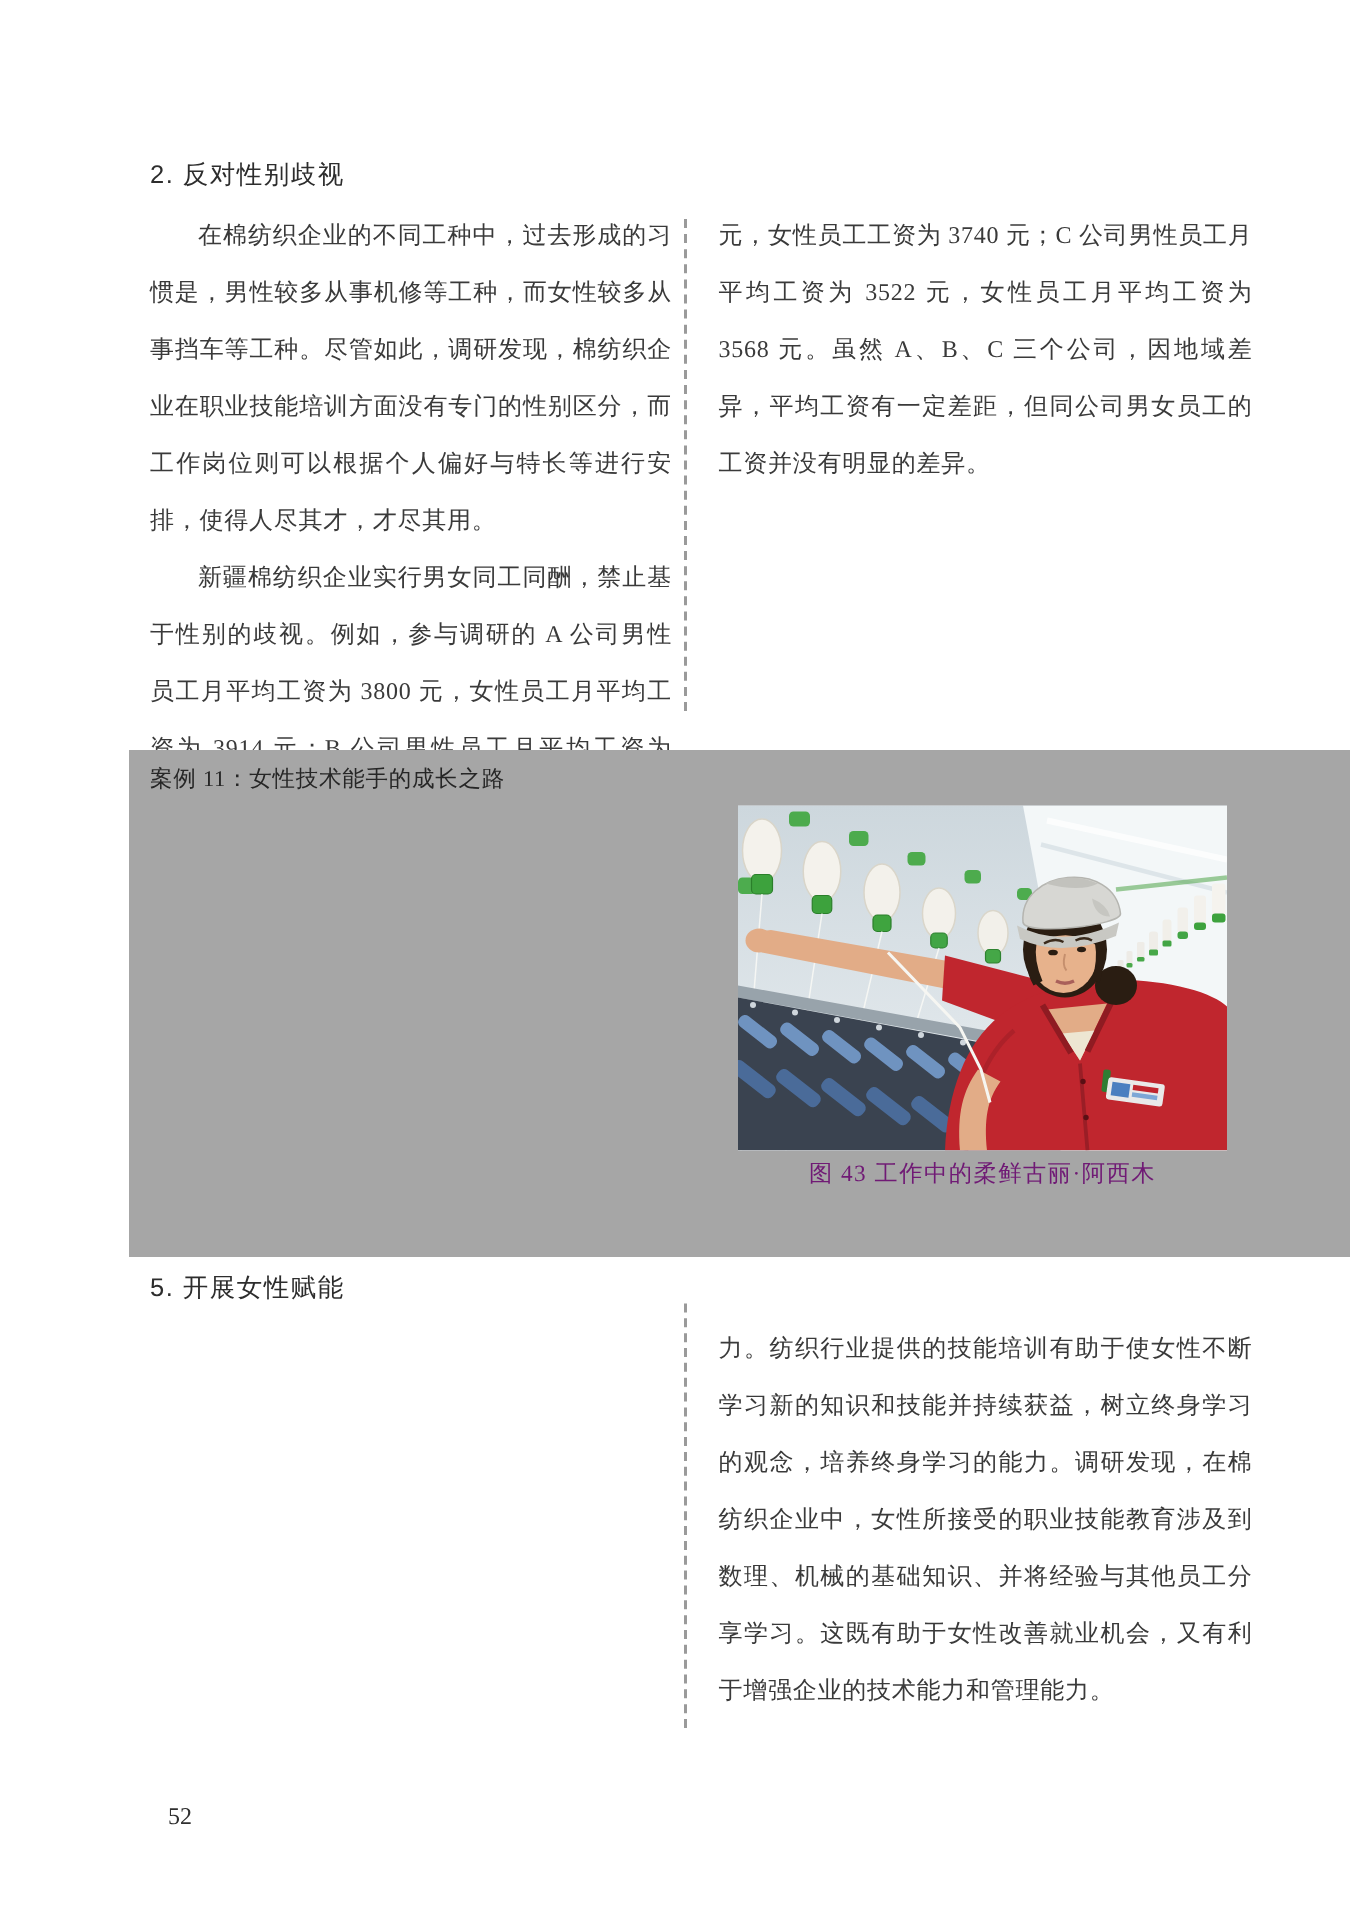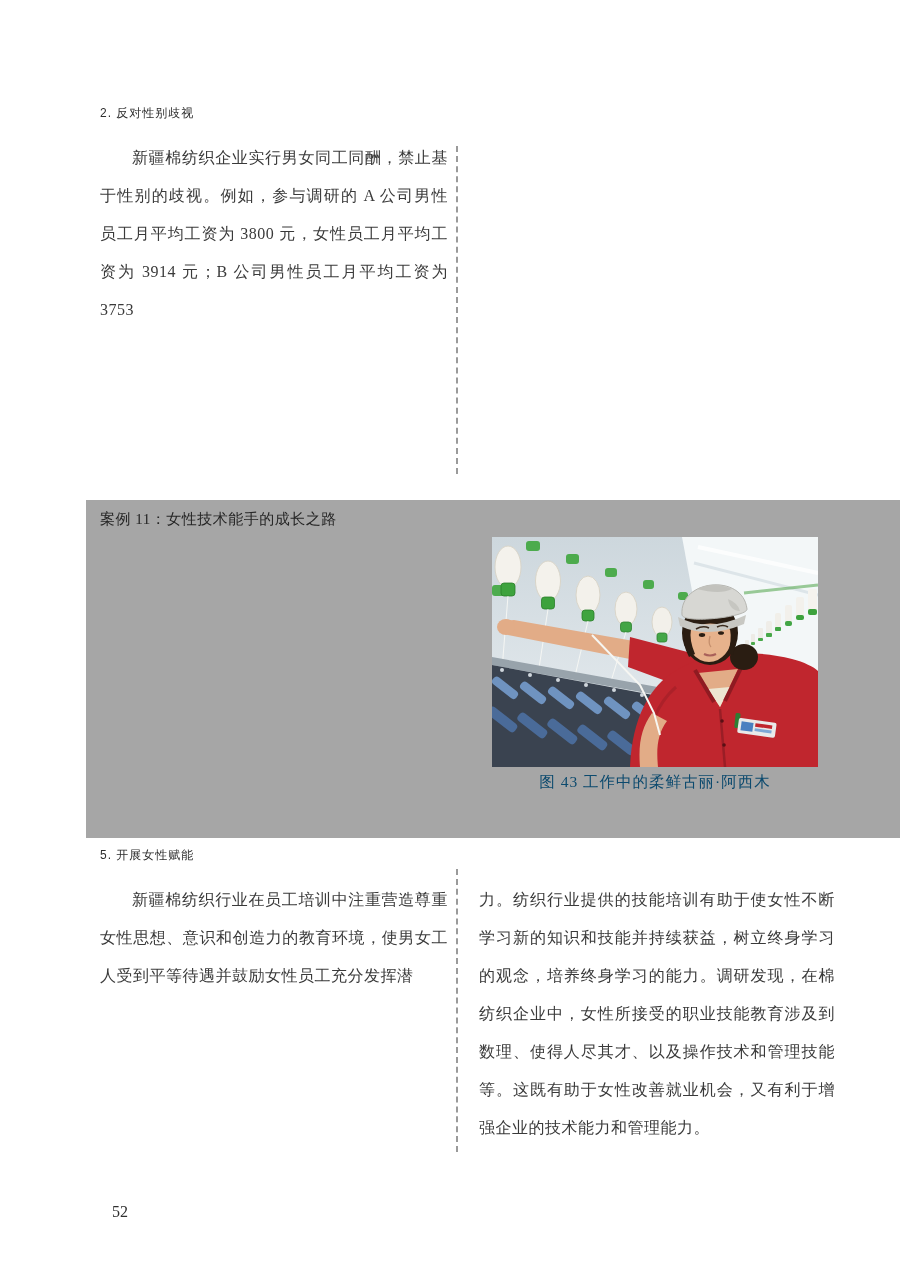--- a/index.html
+++ b/index.html
@@ -4,21 +4,21 @@
 <style>
   html,body { margin:0; padding:0; }
   body {
     width:900px; height:1272px; background:#ffffff; position:relative;
     font-family:"Liberation Serif","DejaVu Serif",serif;
     color:#3a3a3a; overflow:hidden;
   }
   .abs { position:absolute; }
   h2.sec-heading {
     margin:0; font-family:"Liberation Sans","DejaVu Sans",sans-serif;
-    font-size:12px; font-weight:500; color:#2d2d2d; letter-spacing:1px;
+    font-size:17px; font-weight:500; color:#2d2d2d; letter-spacing:1px;
   }
   .col {
     font-size:16px; line-height:38px; text-align:justify; letter-spacing:0.5px;
   }
   .col p { margin:0; }
   .indent { text-indent:2em; }
   .divider { border-left:2px dashed #9a9a9a; width:0; }
   .case-box { background:#a6a6a6; }
   .case-title {
     position:absolute; left:14px; top:10px; font-size:15px; color:#262626;
@@ -29,38 +29,40 @@
     font-size:14px; line-height:37px; color:#2b2b2b; text-align:justify;
     text-indent:2em;
   }
   .photo {
     position:absolute; left:406px; top:37px; width:326px; height:230px;
     overflow:hidden; background:#dfe6ea;
   }
   .photo svg { display:block; width:100%; height:100%; }
   .caption {
     position:absolute; left:406px; top:272px; width:326px; text-align:center;
-    font-size:15.5px; color:#0c4a6e; letter-spacing:1px;
+    font-size:15.5px; color:#701a75; letter-spacing:1px;
   }
   .page-number { font-size:16px; color:#2f2f2f; }
 </style>
 </head>
 <body>
 
 <div>
 
   <h2 class="sec-heading abs" style="left:100px; top:105px;">2.  反对性别歧视</h2>
 
   <div class="col abs" style="left:100px; top:139px; width:348px;">
+    <p class="indent">在棉纺织企业的不同工种中，过去形成的习惯是，男性较多从事机修等工种，而女性较多从事挡车等工种。尽管如此，调研发现，棉纺织企业在职业技能培训方面没有专门的性别区分，而工作岗位则可以根据个人偏好与特长等进行安排，使得人尽其才，才尽其用。</p>
     <p class="indent">新疆棉纺织企业实行男女同工同酬，禁止基于性别的歧视。例如，参与调研的 A 公司男性员工月平均工资为 3800 元，女性员工月平均工资为 3914 元；B 公司男性员工月平均工资为 3753</p>
   </div>
 
   <div class="divider abs" style="left:456px; top:146px; height:328px;"></div>
 
   <div class="col abs" style="left:479px; top:139px; width:356px;">
+    <p>元，女性员工工资为 3740 元；C 公司男性员工月平均工资为 3522 元，女性员工月平均工资为 3568 元。虽然 A、B、C 三个公司，因地域差异，平均工资有一定差距，但同公司男女员工的工资并没有明显的差异。</p>
   </div>
 
   <div class="case-box abs" style="left:86px; top:500px; width:898px; height:338px;">
     <div class="case-title">案例 11：女性技术能手的成长之路</div>
 
     <div class="photo">
       <svg viewBox="0 0 326 230" preserveAspectRatio="none">
         <defs>
           <linearGradient id="ceil" x1="0" y1="0" x2="0" y2="1">
             <stop offset="0" stop-color="#cdd7dd"></stop>
@@ -225,24 +227,23 @@
         <polyline points="100,98 148,148 162,176 168,198" stroke="#f6f6f2" stroke-width="2" fill="none"></polyline>
       </svg>
     </div>
 
     <div class="caption">图 43  工作中的柔鲜古丽·阿西木</div>
   </div>
 
   <h2 class="sec-heading abs" style="left:100px; top:847px;">5.  开展女性赋能</h2>
 
   <div class="col abs" style="left:100px; top:881px; width:348px;">
-    <p class="indent">新疆棉纺织行业在员工培训中注重营造尊重女性思想、意识和创造力的教育环境，使男女工人受到平等待遇并鼓励女性员工充分发挥潜</p>
   </div>
 
   <div class="divider abs" style="left:456px; top:869px; height:283px;"></div>
 
   <div class="col abs" style="left:479px; top:881px; width:356px;">
-    <p>力。纺织行业提供的技能培训有助于使女性不断学习新的知识和技能并持续获益，树立终身学习的观念，培养终身学习的能力。调研发现，在棉纺织企业中，女性所接受的职业技能教育涉及到数理、使得人尽其才、以及操作技术和管理技能等。这既有助于女性改善就业机会，又有利于增强企业的技术能力和管理能力。</p>
+    <p>力。纺织行业提供的技能培训有助于使女性不断学习新的知识和技能并持续获益，树立终身学习的观念，培养终身学习的能力。调研发现，在棉纺织企业中，女性所接受的职业技能教育涉及到数理、机械的基础知识、并将经验与其他员工分享学习。这既有助于女性改善就业机会，又有利于增强企业的技术能力和管理能力。</p>
   </div>
 
   <div class="page-number abs" style="left:112px; top:1203px;">52</div>
 
 </div>
 
 </body></html>

